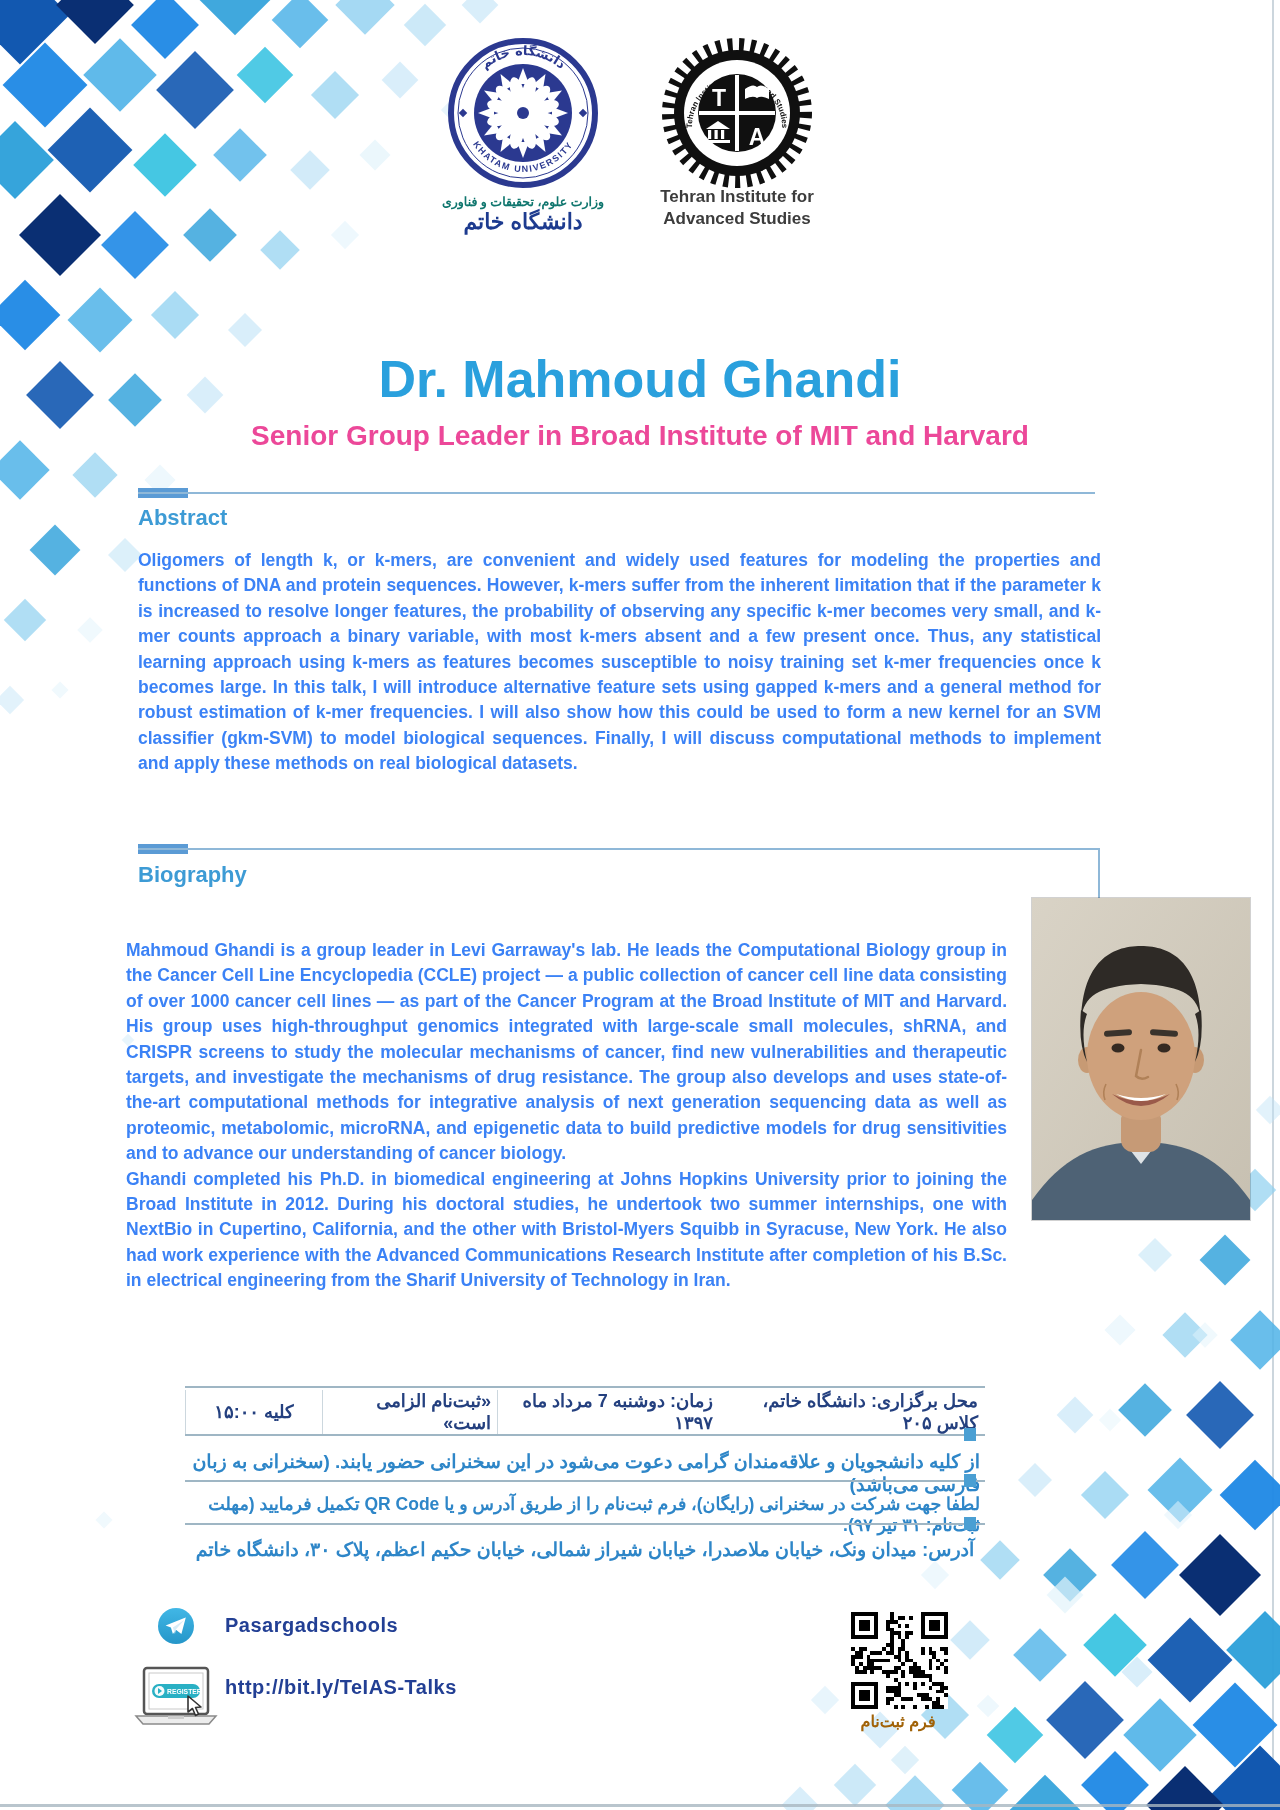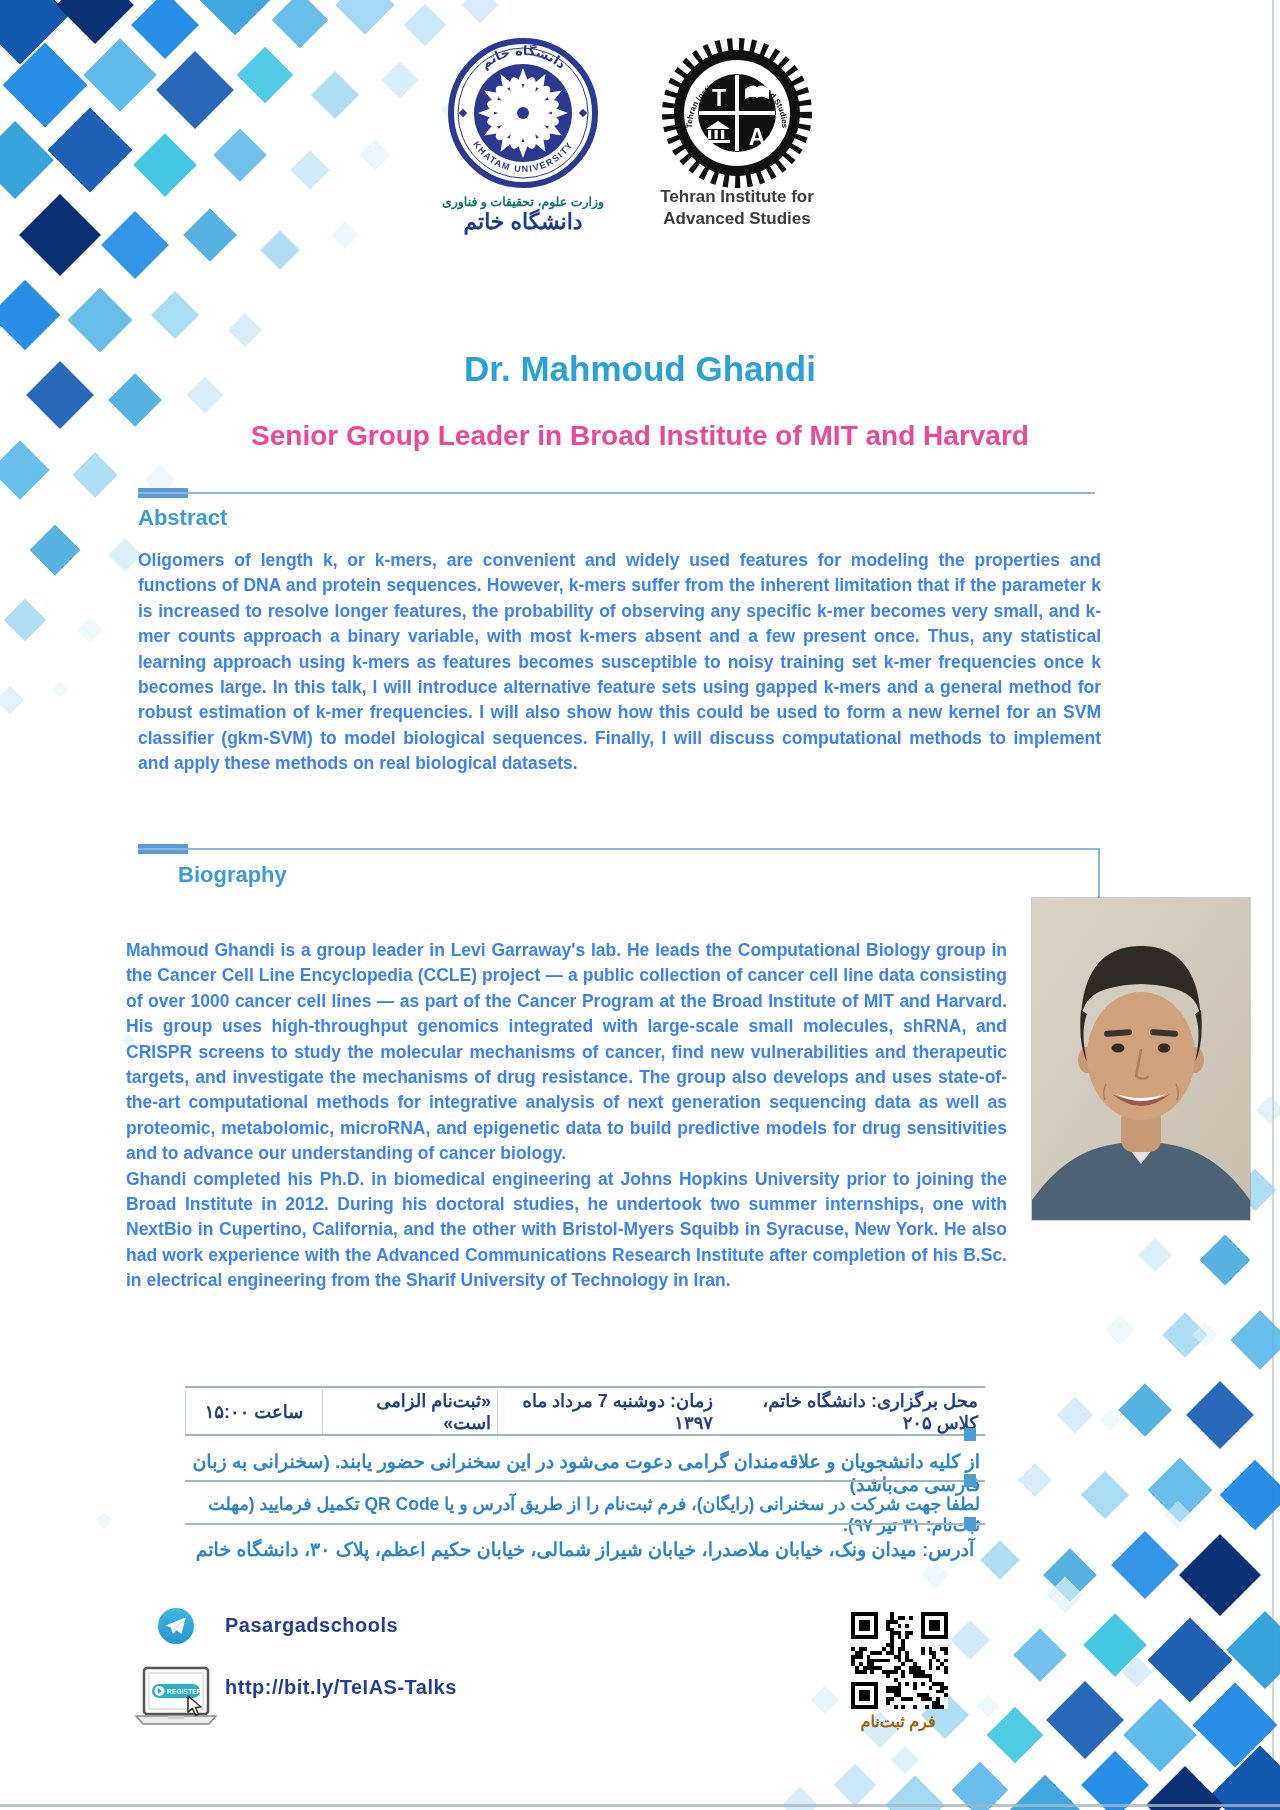--- a/index.html
+++ b/index.html
@@ -1,21 +1,21 @@
 <!DOCTYPE html>
 <html><head>
 <meta charset="utf-8">
 <style>
   html,body{margin:0;padding:0;background:#e9edf0;}
   .poster{position:relative;width:1280px;height:1810px;background:#ffffff;overflow:hidden;
           font-family:"Liberation Sans",sans-serif;}
   .abs{position:absolute;}
   .z0{z-index:0}.z1{z-index:1}.z2{z-index:2}.z3{z-index:3}
   .title{left:0;top:285px;width:1280px;font-size:38px;font-weight:bold;color:#223f94;text-align:center;letter-spacing:.2px;}
-  .speaker{left:0;top:349px;width:1280px;font-size:35px;font-weight:bold;color:#2aa0dd;text-align:center;}
+  .speaker{left:0;top:349px;width:1280px;font-size:52px;font-weight:bold;color:#2aa0dd;text-align:center;}
   .affil{left:0;top:420px;width:1280px;font-size:28px;font-weight:bold;color:#ec4899;text-align:center;}
   .sec-head{font-size:22px;font-weight:bold;color:#3d9bd5;}
   .body-text{font-size:17.5px;line-height:25.4px;font-weight:bold;color:#3b82f6;text-align:justify;}
   .body-text p{margin:0;}
   .div-thick{width:50px;height:10px;background:#5b9bd5;}
   .div-thin{height:2px;background:#8fb8d8;}
   .tbl-line{height:2px;background:#9fb6c4;}
   .tbl-sq{width:12px;height:13px;background:#4a9fd3;}
   .row1{display:flex;direction:rtl;align-items:center;font-size:18px;font-weight:bold;color:#24407f;}
   .row1 .cell{box-sizing:border-box;height:100%;display:flex;align-items:center;justify-content:center;padding:0 6px;}
@@ -215,21 +215,21 @@
   <div class="abs z2 affil">Senior Group Leader in Broad Institute of MIT and Harvard</div>
 
   <div class="abs z2 div-thick" style="left:138px;top:488px;"></div>
   <div class="abs z2 div-thin" style="left:138px;top:492px;width:957px;"></div>
   <div class="abs z2 sec-head" style="left:138px;top:505px;">Abstract</div>
   <div class="abs z2 body-text" style="left:138px;top:548px;width:963px;">Oligomers of length k, or k-mers, are convenient and widely used features for modeling the properties and functions of DNA and protein sequences. However, k-mers suffer from the inherent limitation that if the parameter k is increased to resolve longer features, the probability of observing any specific k-mer becomes very small, and k-mer counts approach a binary variable, with most k-mers absent and a few present once. Thus, any statistical learning approach using k-mers as features becomes susceptible to noisy training set k-mer frequencies once k becomes large. In this talk, I will introduce alternative feature sets using gapped k-mers and a general method for robust estimation of k-mer frequencies. I will also show how this could be used to form a new kernel for an SVM classifier (gkm-SVM) to model biological sequences. Finally, I will discuss computational methods to implement and apply these methods on real biological datasets.</div>
 
   <div class="abs z2 div-thick" style="left:138px;top:844px;"></div>
   <div class="abs z2 div-thin" style="left:138px;top:848px;width:962px;"></div>
   <div class="abs z2" style="left:1098px;top:848px;width:2px;height:52px;background:#8fb8d8;"></div>
-  <div class="abs z2 sec-head" style="left:138px;top:862px;margin-left:40px;">Biography</div>
+  <div class="abs z2 sec-head" style="left:138px;top:862px;">Biography</div>
   <div class="abs z2 body-text" style="left:126px;top:915px;width:881px;margin-top:23px;">
     <p>Mahmoud Ghandi is a group leader in Levi Garraway's lab. He leads the Computational Biology group in the Cancer Cell Line Encyclopedia (CCLE) project — a public collection of cancer cell line data consisting of over 1000 cancer cell lines — as part of the Cancer Program at the Broad Institute of MIT and Harvard. His group uses high-throughput genomics integrated with large-scale small molecules, shRNA, and CRISPR screens to study the molecular mechanisms of cancer, find new vulnerabilities and therapeutic targets, and investigate the mechanisms of drug resistance. The group also develops and uses state-of-the-art computational methods for integrative analysis of next generation sequencing data as well as proteomic, metabolomic, microRNA, and epigenetic data to build predictive models for drug sensitivities and to advance our understanding of cancer biology.</p>
     <p>Ghandi completed his Ph.D. in biomedical engineering at Johns Hopkins University prior to joining the Broad Institute in 2012. During his doctoral studies, he undertook two summer internships, one with NextBio in Cupertino, California, and the other with Bristol-Myers Squibb in Syracuse, New York. He also had work experience with the Advanced Communications Research Institute after completion of his B.Sc. in electrical engineering from the Sharif University of Technology in Iran.</p>
   </div>
 
   <svg class="abs z2 photo-frame" style="left:1032px;top:898px;" width="218" height="322" viewBox="0 0 218 322">
     <defs>
       <linearGradient id="wall" x1="0" y1="0" x2="1" y2="1">
         <stop offset="0" stop-color="#d9d3c6"></stop>
           <stop offset="1" stop-color="#c7c0b1"></stop>
@@ -254,21 +254,21 @@
     <path d="M84,196 Q109,210 134,196 Q109,204 84,196 Z" fill="#ffffff"></path>
     <path d="M74,186 q-4,8 -1,16" fill="none" stroke="#b08158" stroke-width="1.6"></path>
     <path d="M144,186 q4,8 1,16" fill="none" stroke="#b08158" stroke-width="1.6"></path>
   </svg>
 
   <div class="abs z2 tbl-line" style="left:185px;top:1386px;width:800px;"></div>
   <div class="abs z2 row1" style="left:185px;top:1390px;width:799px;height:44px;">
     <div class="cell" style="width:265px;justify-content:flex-start;">محل برگزاری: دانشگاه خاتم، کلاس ۲۰۵</div>
     <div class="cell bdr" style="width:222px;">زمان: دوشنبه 7 مرداد ماه ۱۳۹۷</div>
     <div class="cell bdr" style="width:175px;text-align:right;">«ثبت‌نام الزامی است»</div>
-    <div class="cell bdr" style="width:137px;">ساعت ۱۵:۰۰</div>
+    <div class="cell bdr" style="width:137px;">کلیه ۱۵:۰۰</div>
   </div>
   <div class="abs z2 tbl-line" style="left:185px;top:1434px;width:800px;"></div>
   <div class="abs z2 tbl-sq" style="left:964px;top:1428px;"></div>
 
   <div class="abs z2 fa-row" style="left:190px;top:1450px;width:790px;font-size:19px;text-align:right;">از کلیه دانشجویان و علاقه‌مندان گرامی دعوت می‌شود در این سخنرانی حضور یابند. (سخنرانی به زبان فارسی می‌باشد)</div>
   <div class="abs z2 tbl-line" style="left:185px;top:1480px;width:800px;"></div>
   <div class="abs z2 tbl-sq" style="left:964px;top:1474px;"></div>
 
   <div class="abs z2 fa-row" style="left:190px;top:1494px;width:790px;font-size:17.5px;text-align:right;">لطفا جهت شرکت در سخنرانی (رایگان)، فرم ثبت‌نام را از طریق آدرس و یا QR Code تکمیل فرمایید (مهلت ثبت‌نام: ۳۱ تیر ۹۷).</div>
   <div class="abs z2 tbl-line" style="left:185px;top:1523px;width:800px;"></div>

